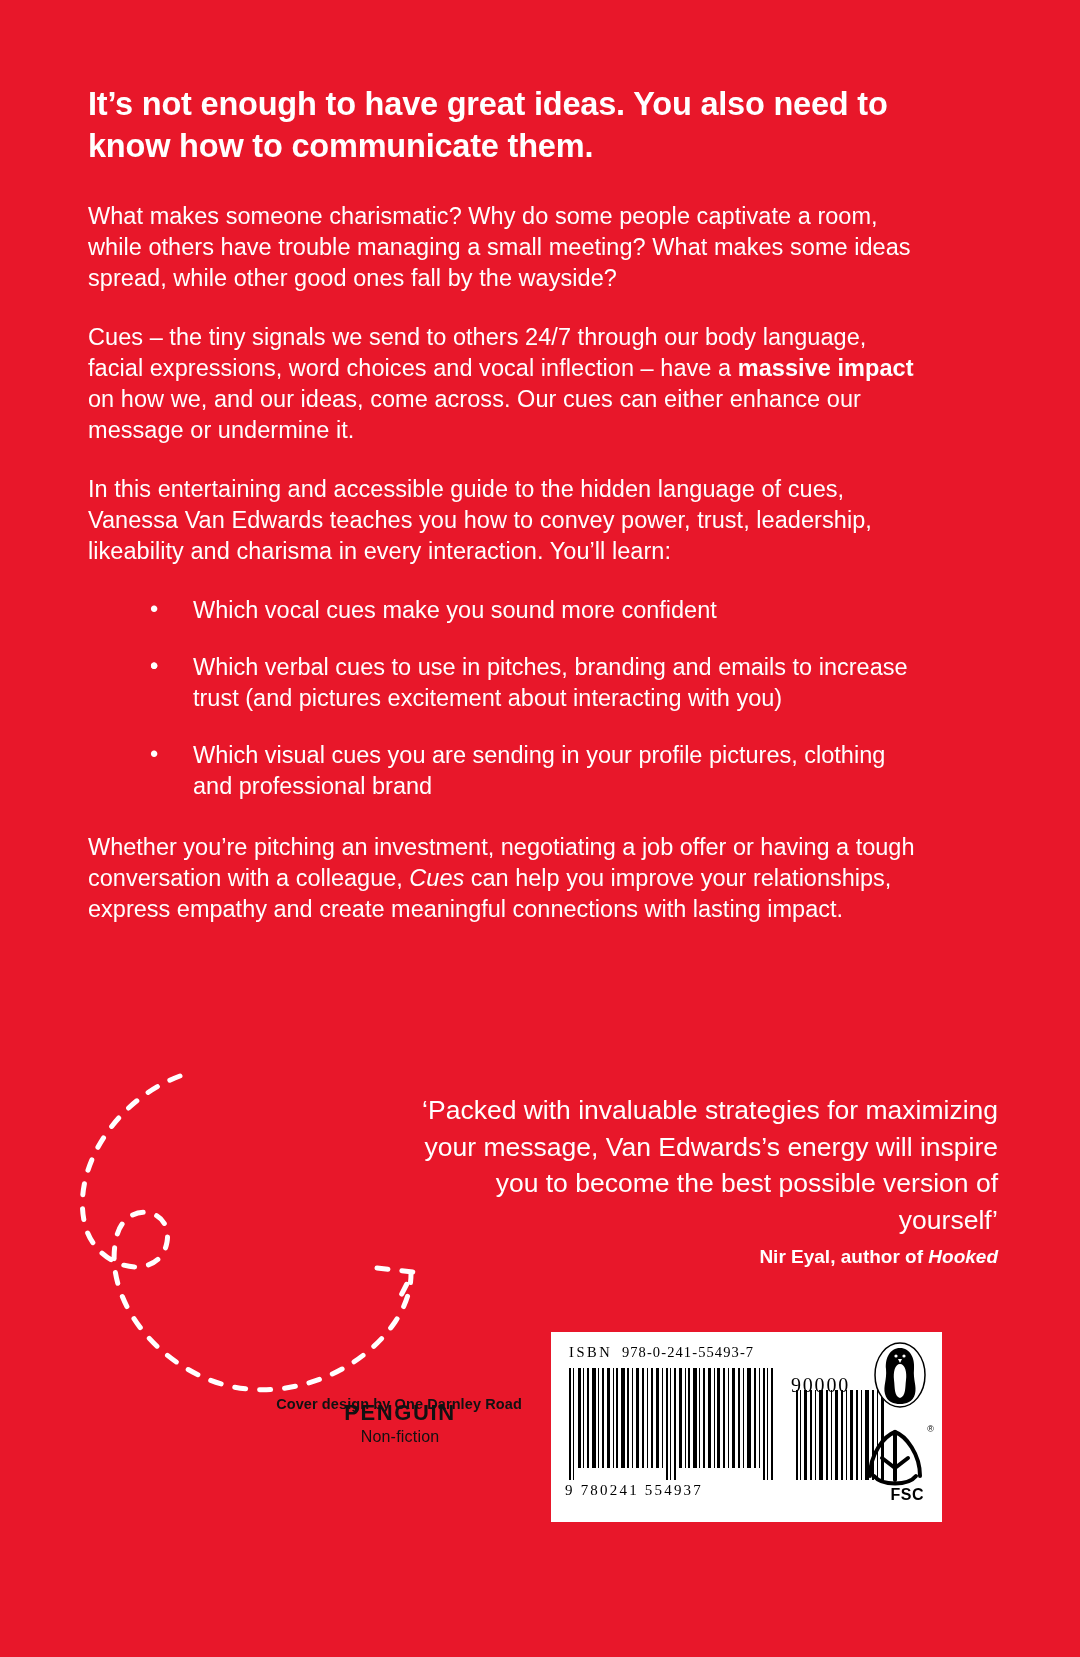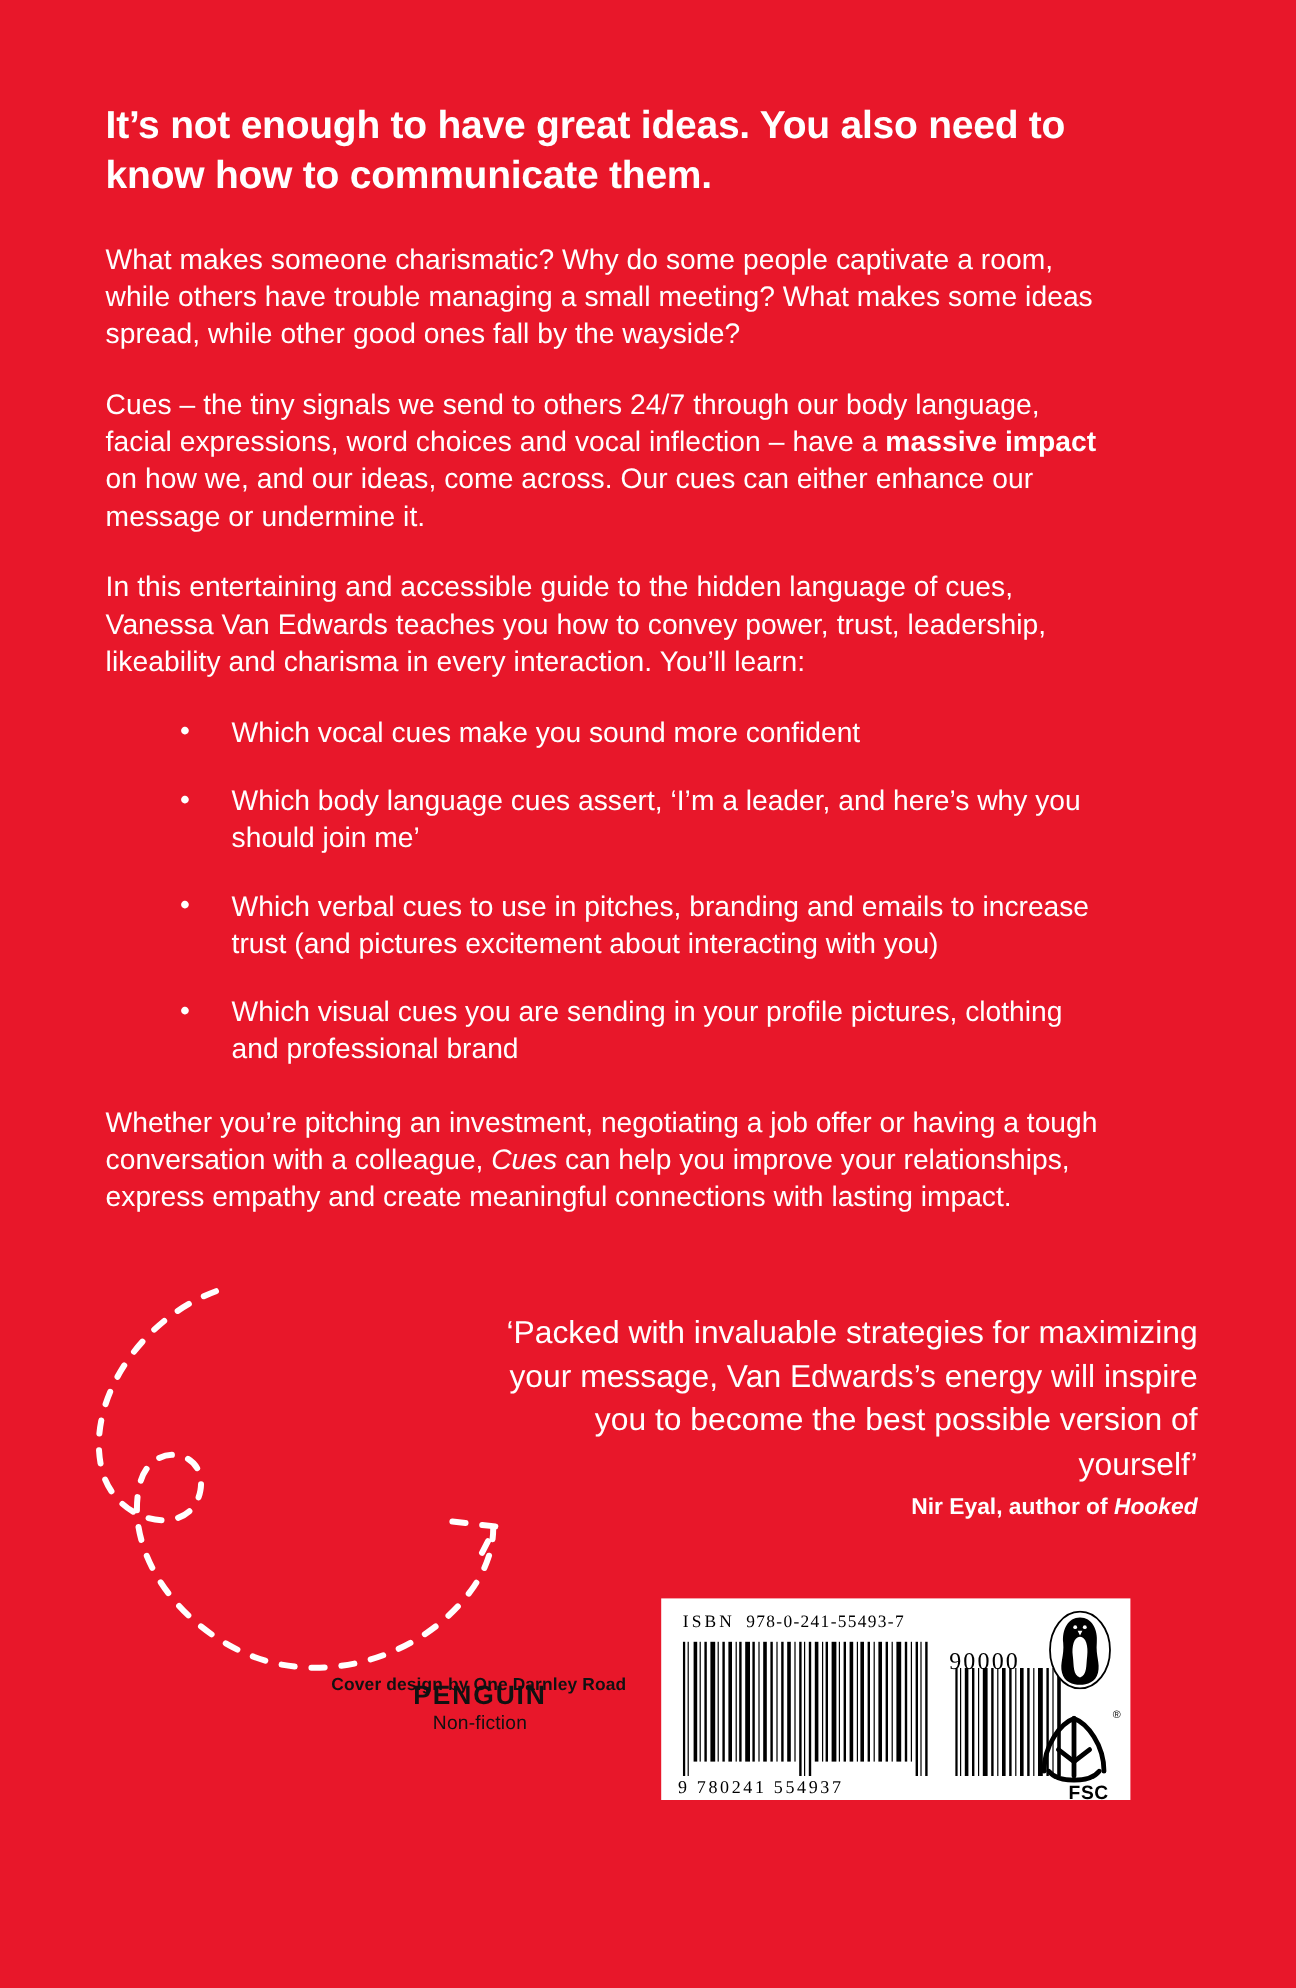--- a/index.html
+++ b/index.html
@@ -136,21 +136,21 @@
     font-weight: 700;
     letter-spacing: 0.1px;
   }
 
   
   .isbn-panel {
     position: absolute;
     left: 551px;
     top: 1332px;
     width: 391px;
-    height: 168px;
+    height: 190px;
     background: #ffffff;
     color: #000000;
   }
   .isbn-text {
     position: absolute;
     left: 18px;
     top: 12px;
     font-family: "Liberation Serif", serif;
     font-size: 14.5px;
     letter-spacing: 1.1px;
@@ -233,21 +233,21 @@
     <h1 class="headline">It’s not enough to have great ideas. You also need to know how to communicate them.</h1>
 
     <p class="para">What makes someone charismatic? Why do some people captivate a room, while others have trouble managing a small meeting? What makes some ideas spread, while other good ones fall by the wayside?</p>
 
     <p class="para"><span>Cues – the tiny signals we send to others 24/7 through our body language, facial expressions, word choices and vocal inflection – have a </span><b>massive impact</b><span> on how we, and our ideas, come across. Our cues can either enhance our message or undermine it.</span></p>
 
     <p class="para">In this entertaining and accessible guide to the hidden language of cues, Vanessa Van Edwards teaches you how to convey power, trust, leadership, likeability and charisma in every interaction. You’ll learn:</p>
 
     <ul class="bullets">
       <li><span class="dot">•</span><span>Which vocal cues make you sound more confident</span></li>
-      <li><span class="dot">•</span><span>Which body language cues assert, ‘I’m a leader, and here’s why you should join me’</span></li>
+      <li><span class="dot">•</span></li>
       <li><span class="dot">•</span><span>Which verbal cues to use in pitches, branding and emails to increase trust (and pictures excitement about interacting with you)</span></li>
       <li><span class="dot">•</span><span>Which visual cues you are sending in your profile pictures, clothing and professional brand</span></li>
     </ul>
 
     <p class="closing"><span>Whether you’re pitching an investment, negotiating a job offer or having a tough conversation with a colleague, </span><i>Cues</i><span> can help you improve your relationships, express empathy and create meaningful connections with lasting impact.</span></p>
   </div>
 
   <svg class="swoosh" viewBox="0 0 400 370" fill="none">
     <path d="M125 16 C 60 40, 16 110, 30 165 C 42 212, 105 222, 112 182 C 118 148, 72 140, 62 175 C 48 226, 86 290, 150 318 C 216 347, 300 320, 340 262 C 352 244, 356 228, 356 214" stroke="#ffffff" stroke-width="5" stroke-linecap="round" stroke-dasharray="11 14"></path>
     <path d="M322 208 L358 212 L341 245" stroke="#ffffff" stroke-width="5" stroke-linecap="round" stroke-dasharray="11 14" fill="none"></path>

